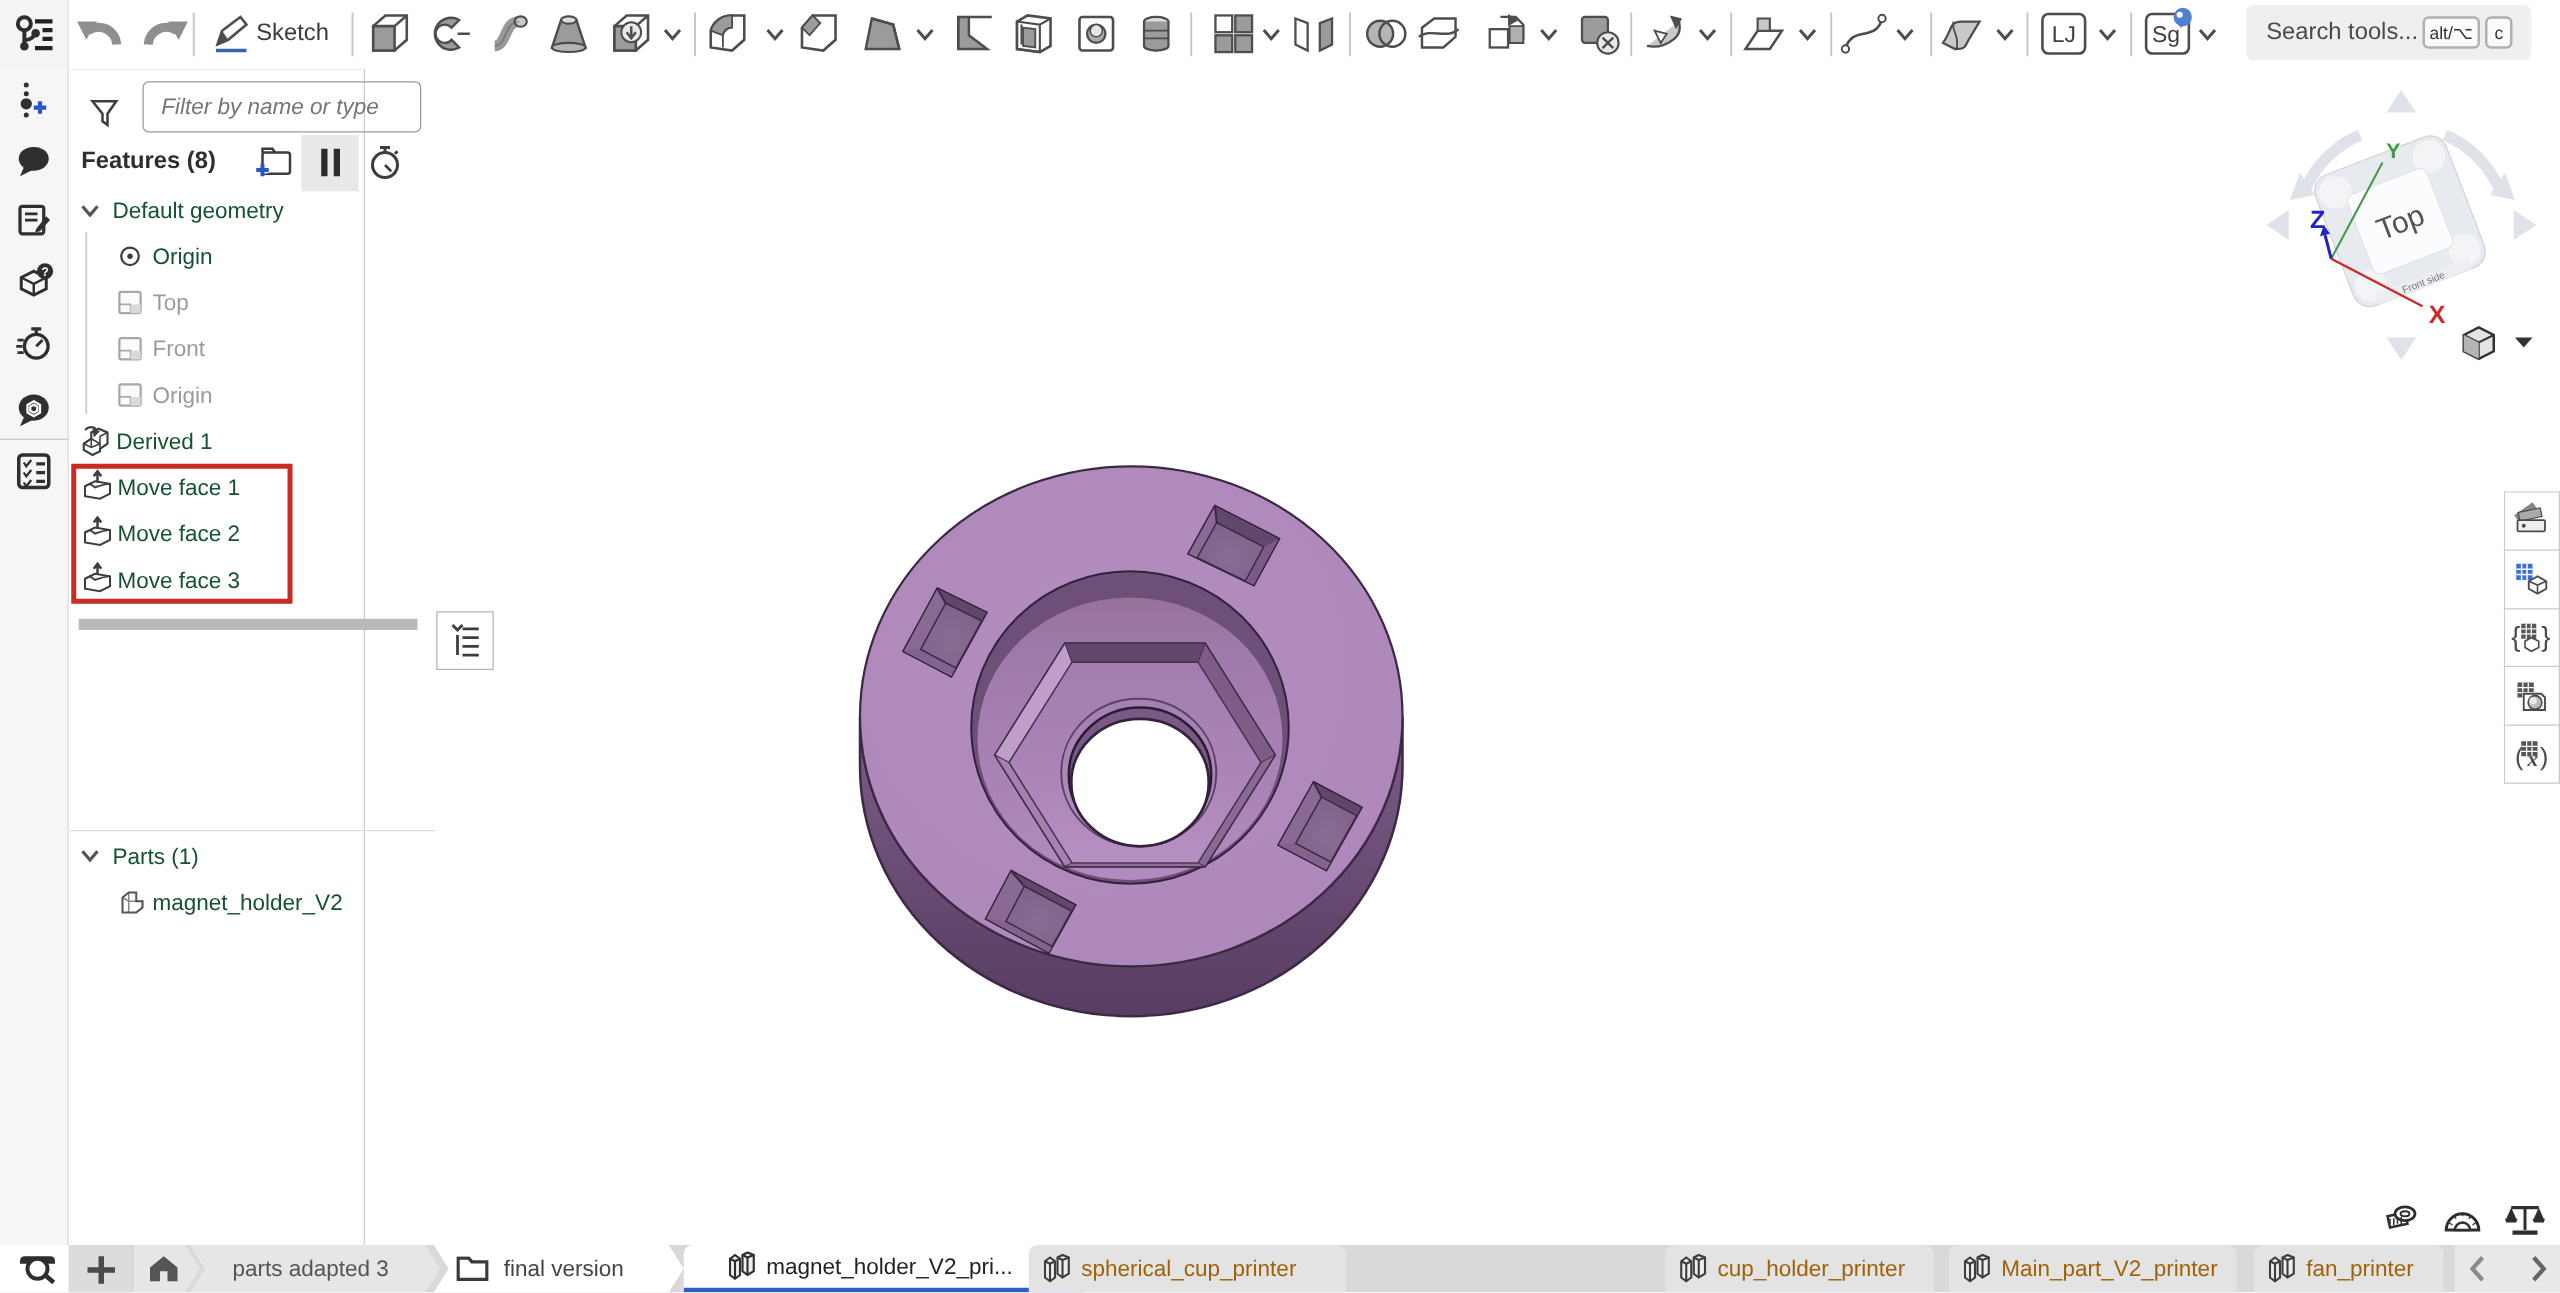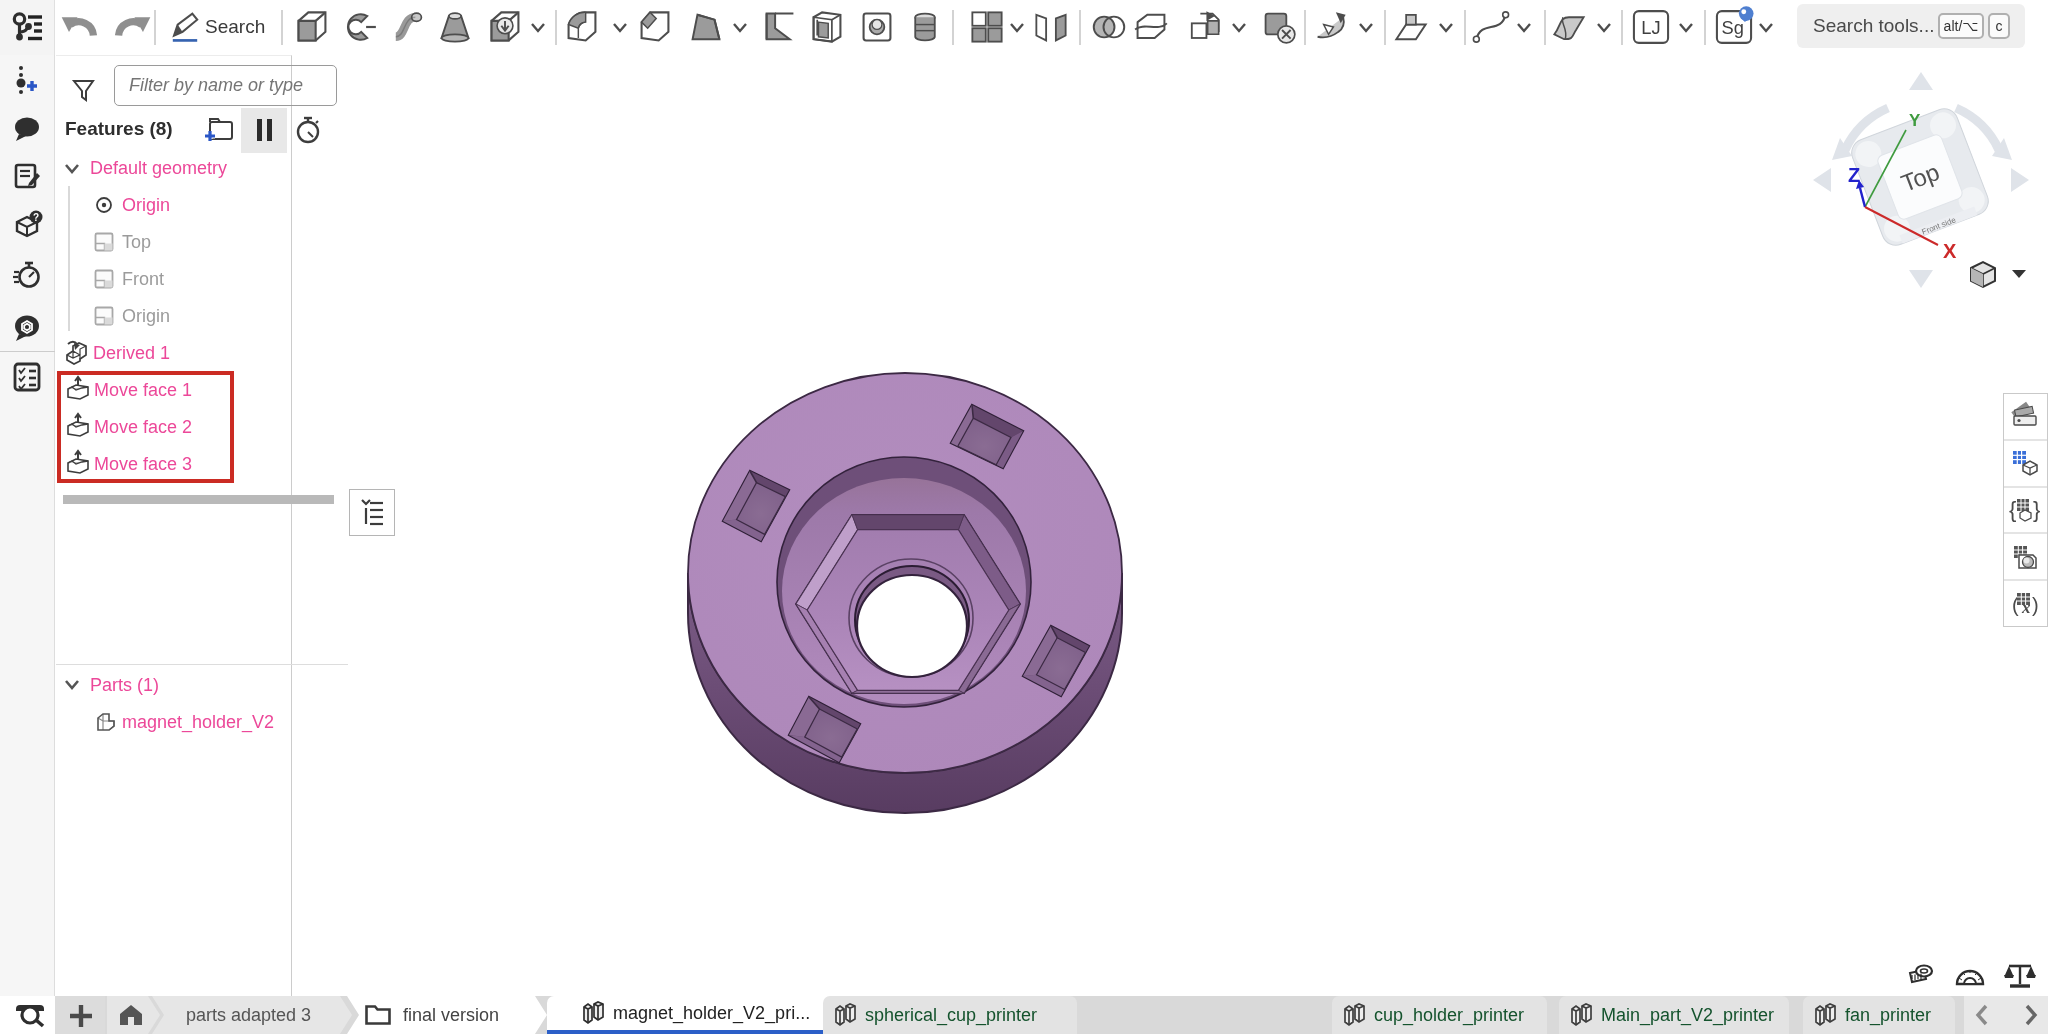--- a/index.html
+++ b/index.html
@@ -14,30 +14,30 @@
 #sketchtxt { position:absolute; left:205px; top:16px; font-size:19px; color:#3a3a3a; }
 
 #leftbar { position:absolute; left:0; top:55px; width:55px; height:941px; background:#f6f6f6; border-right:1px solid #ddd; }
 #leftbar .hline { position:absolute; left:0; top:296px; width:55px; height:1px; background:#ccc; }
 
 #panel { position:absolute; left:56px; top:55px; width:236px; height:941px; background:#fff; border-right:1px solid #ccc; border-top:1px solid #ececec; }
 #filterbox { position:absolute; left:58px; top:9px; width:223px; height:41px; border:1px solid #9a9a9a; border-radius:5px; }
 #filterbox span { position:absolute; left:14px; top:9px; font-style:italic; color:#757575; font-size:18px; }
 .ftitle { position:absolute; left:9px; top:62px; font-size:19px; font-weight:bold; color:#2e2e2e; }
 .pausebg { position:absolute; left:185px; top:52px; width:46px; height:45px; background:#e8e8e8; }
-.trow { position:absolute; left:0; font-size:18px; color:#ec4899; }
+.trow { position:absolute; left:0; font-size:18px; color:#14532d; }
 .trow.gray { color:#9b9b9b; }
 .redbox { position:absolute; left:1px; top:315px; width:177px; height:112px; border:4px solid #cb2b23; }
 .rollbar { position:absolute; left:7px; top:439px; width:271px; height:9px; background:#b9b9b9; }
 #rollhandle { position:absolute; left:349px; top:489px; width:46px; height:47px; background:#fff; border:1px solid #b5b5b5; }
 .psep { position:absolute; left:0px; top:608px; width:292px; height:1px; background:#ddd; }
 
 #tabbar { position:absolute; left:0; top:996px; width:2048px; height:38px; background:#d9d9d9; }
 #tabbar .white { position:absolute; left:0; top:0; width:55px; height:38px; background:#fff; }
-.tab { position:absolute; top:0; height:38px; background:#e3e3e3; font-size:18px; color:#14532d;
+.tab { position:absolute; top:0; height:38px; background:#e3e3e3; font-size:18px; color:#a16207;
   display:flex; align-items:center; border-radius:7px 7px 0 0; white-space:nowrap; overflow:hidden; }
 .tab.on { background:#fff; border-bottom:4px solid #2b5fc8; color:#222; }
 .tab.on svg { margin-left:36px; }
 .tab svg { margin:0 8px 0 12px; flex:none; }
 .crumb { position:absolute; top:0; height:38px; background:#e6e6e6; font-size:18px; color:#555;
   display:flex; align-items:center; white-space:nowrap; }
 #searchbox { position:absolute; left:1797px; top:4px; width:228px; height:44px; background:#efefef;
   border-radius:6px; font-size:19px; color:#4a4a4a; }
 #searchbox .t { position:absolute; left:16px; top:11px; }
 .kbd { position:absolute; top:9px; height:26px; background:#fbfbfb; border:2px solid #b0b0b0;
@@ -58,21 +58,21 @@
           <circle cx="19.5" cy="37" r="3.4" fill="#2d2d2d"></circle>
           <circle cx="28.5" cy="26.5" r="3.4" fill="#2d2d2d"></circle>
           <g stroke="#222" stroke-width="3.4">
             <line x1="28" y1="17" x2="42" y2="17"></line>
             <line x1="34" y1="24" x2="42" y2="24"></line>
             <line x1="34" y1="31" x2="42" y2="31"></line>
             <line x1="28" y1="38.5" x2="42" y2="38.5"></line>
           </g>
         </svg>
       </div>
-    <div id="sketchtxt">Search</div>
+    <div id="sketchtxt">Sketch</div>
     <div id="searchbox">
         <span class="t">Search tools...</span>
       <span class="kbd" style="left:141px; width:46px; line-height:23px;">alt/⌥</span>
       <span class="kbd" style="left:191px; width:22px; line-height:23px;">c</span>
     </div>
     <div id="tbicons">
         <svg width="2048" height="55" viewBox="0 0 2048 55">
           <g transform="translate(80,27) scale(1.22)">
             <path d="M 11 7 A 12 12 0 0 0 -8 -2" fill="none" stroke="#8f8f8f" stroke-width="6"></path>
             <path d="M -15 -8 L -2 -8 L -9 4 Z" fill="#8f8f8f"></path>

